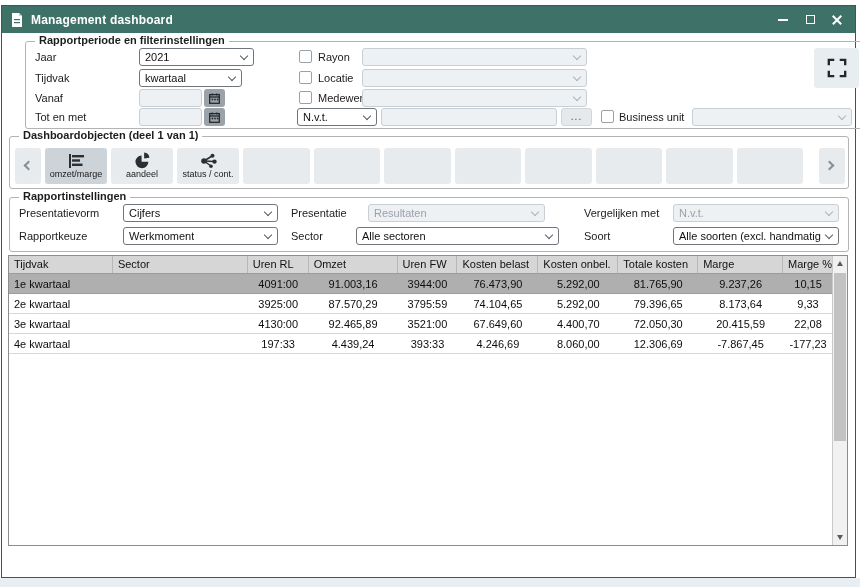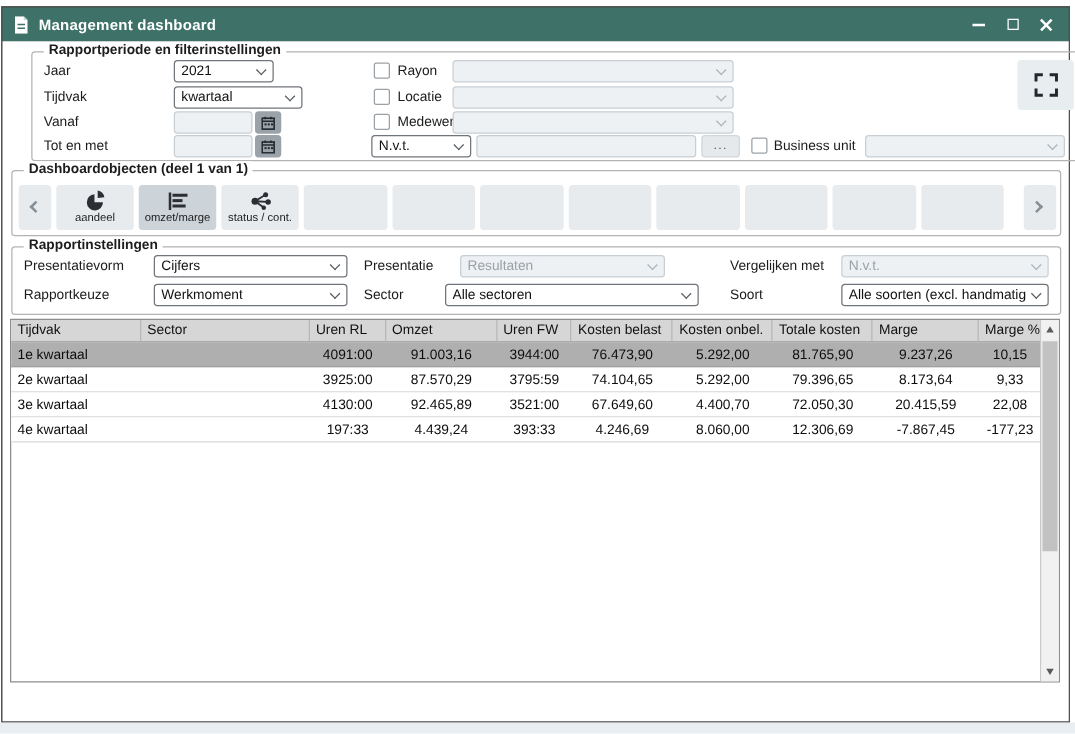--- a/index.html
+++ b/index.html
@@ -1,20 +1,20 @@
 <!DOCTYPE html>
 <html><head>
 <meta charset="utf-8">
 <style>
   * { margin:0; padding:0; box-sizing:border-box; }
   html,body { width:860px; height:587px; background:#ffffff; font-family:"Liberation Sans", sans-serif; overflow:hidden; }
   .canvas { position:relative; width:860px; height:587px; background:#ffffff; }
   .bottom-strip { position:absolute; left:0; top:578px; width:860px; height:9px; background:#e8eef1; }
 
-  .window { position:absolute; left:1px; top:5px; width:855px; height:573px; background:#404040; border:1px solid #4f4f4f; }
+  .window { position:absolute; left:1px; top:5px; width:855px; height:573px; background:#84cc16; border:1px solid #4f4f4f; }
   .titlebar { height:27px; background:#3e7269; display:flex; align-items:center; padding:0 9px; }
   .appicon { width:12px; height:14px; display:inline-flex; }
   .title { color:#ffffff; font-weight:bold; font-size:12px; margin-left:8px; letter-spacing:0.2px; }
   .win-controls { margin-left:auto; display:flex; align-items:center; gap:9px; }
   .wc { width:18px; height:18px; background:transparent; border:none; display:flex; align-items:center; justify-content:center; cursor:pointer; }
   .min-glyph { width:10px; height:2px; background:#ffffff; display:block; }
   .max-glyph { width:9px; height:9px; border:1.6px solid #ffffff; display:block; }
   .close-glyph { width:10px; height:10px; position:relative; display:block; }
   .close-glyph::before,.close-glyph::after { content:""; position:absolute; left:-1px; top:4px; width:12px; height:1.8px; background:#ffffff; }
   .close-glyph::before { transform:rotate(45deg); }
@@ -104,21 +104,21 @@
           </button>
       </div>
     </div>
 
     <div class="client">
 
       <div class="group" style="left:23px; top:8px; width:840px; height:88px;">
         <span class="legend">Rapportperiode en filterinstellingen</span>
 
         <span class="lbl" style="left:9px; top:6px;">Jaar</span>
-        <div class="sel" style="left:113px; top:6px; width:80px;align-items:center;">
+        <div class="sel" style="left:113px; top:6px; width:115px;align-items:center;">
             <span class="val">2021</span>
             <i class="chev"></i>
           </div>
 
         <span class="lbl" style="left:9px; top:27px;">Tijdvak</span>
         <div class="sel" style="left:113px; top:27px; width:103px;">
             <span class="val">kwartaal</span>
             <i class="chev"></i>
           </div>
 
@@ -195,39 +195,39 @@
         </button>
       </div>
 
       <div class="group" style="left:7px; top:103px; width:840px; height:53px;">
         <span class="legend">Dashboardobjecten (deel 1 van 1)</span>
         <div class="toolbar">
           <button class="nav-arrow">
               <span class="ch left"></span>
             </button>
           <div class="slots">
-              <button class="slot">
-                <span class="ic">
-                  <svg width="18" height="17" viewBox="0 0 20 20">
-                    <path d="M9.5 4 A7.6 7.6 0 1 0 17.5 11.5 L9.5 11.5 Z" fill="#2b2f33"></path>
-                    <path d="M12.5 0.5 a7 7 0 0 1 6.3 6.3 l-6.3 0.7 z" fill="#2b2f33"></path>
-                  </svg>
-                </span>
-                <span class="sl-label">aandeel</span>
-              </button>
               <button class="slot selected">
                 <span class="ic">
                   <svg width="19" height="16" viewBox="0 0 19 16">
                     <path d="M3 1 v14" stroke="#2b2f33" stroke-width="2"></path>
                     <rect x="5" y="2" width="12" height="2.4" fill="#2b2f33"></rect>
                     <rect x="5" y="6.3" width="8" height="2.4" fill="#2b2f33"></rect>
                     <rect x="5" y="10.6" width="10.5" height="2.4" fill="#2b2f33"></rect>
                   </svg>
                 </span>
                 <span class="sl-label">omzet/marge</span>
+              </button>
+              <button class="slot">
+                <span class="ic">
+                  <svg width="18" height="17" viewBox="0 0 20 20">
+                    <path d="M9.5 4 A7.6 7.6 0 1 0 17.5 11.5 L9.5 11.5 Z" fill="#2b2f33"></path>
+                    <path d="M12.5 0.5 a7 7 0 0 1 6.3 6.3 l-6.3 0.7 z" fill="#2b2f33"></path>
+                  </svg>
+                </span>
+                <span class="sl-label">aandeel</span>
               </button>
               <button class="slot">
                 <span class="ic">
                   <svg width="20" height="17" viewBox="0 0 20 17">
                     <line x1="6" y1="9" x2="14" y2="4" stroke="#2b2f33" stroke-width="1.5"></line>
                     <line x1="6" y1="9" x2="16" y2="9.5" stroke="#2b2f33" stroke-width="1.5"></line>
                     <line x1="6" y1="9" x2="13" y2="14" stroke="#2b2f33" stroke-width="1.5"></line>
                     <circle cx="6" cy="9" r="2.8" fill="#2b2f33"></circle>
                     <circle cx="14.5" cy="3.8" r="2" fill="#2b2f33"></circle>
                     <circle cx="16.5" cy="9.6" r="2.2" fill="#2b2f33"></circle>
@@ -260,21 +260,21 @@
             <i class="chev"></i>
           </div>
 
         <span class="lbl" style="left:9px; top:29px;">Rapportkeuze</span>
         <div class="sel" style="left:113px; top:29px; width:155px;">
             <span class="val">Werkmoment</span>
             <i class="chev"></i>
           </div>
 
         <span class="lbl" style="left:281px; top:6px;">Presentatie</span>
-        <div class="sel disabled" style="left:358px; top:6px; width:164px;">
+        <div class="sel disabled" style="left:358px; top:6px; width:177px;">
             <span class="val">Resultaten</span>
             <i class="chev"></i>
           </div>
 
         <span class="lbl" style="left:281px; top:29px;">Sector</span>
         <div class="sel" style="left:346px; top:29px; width:203px;">
             <span class="val">Alle sectoren</span>
             <i class="chev"></i>
           </div>
 

